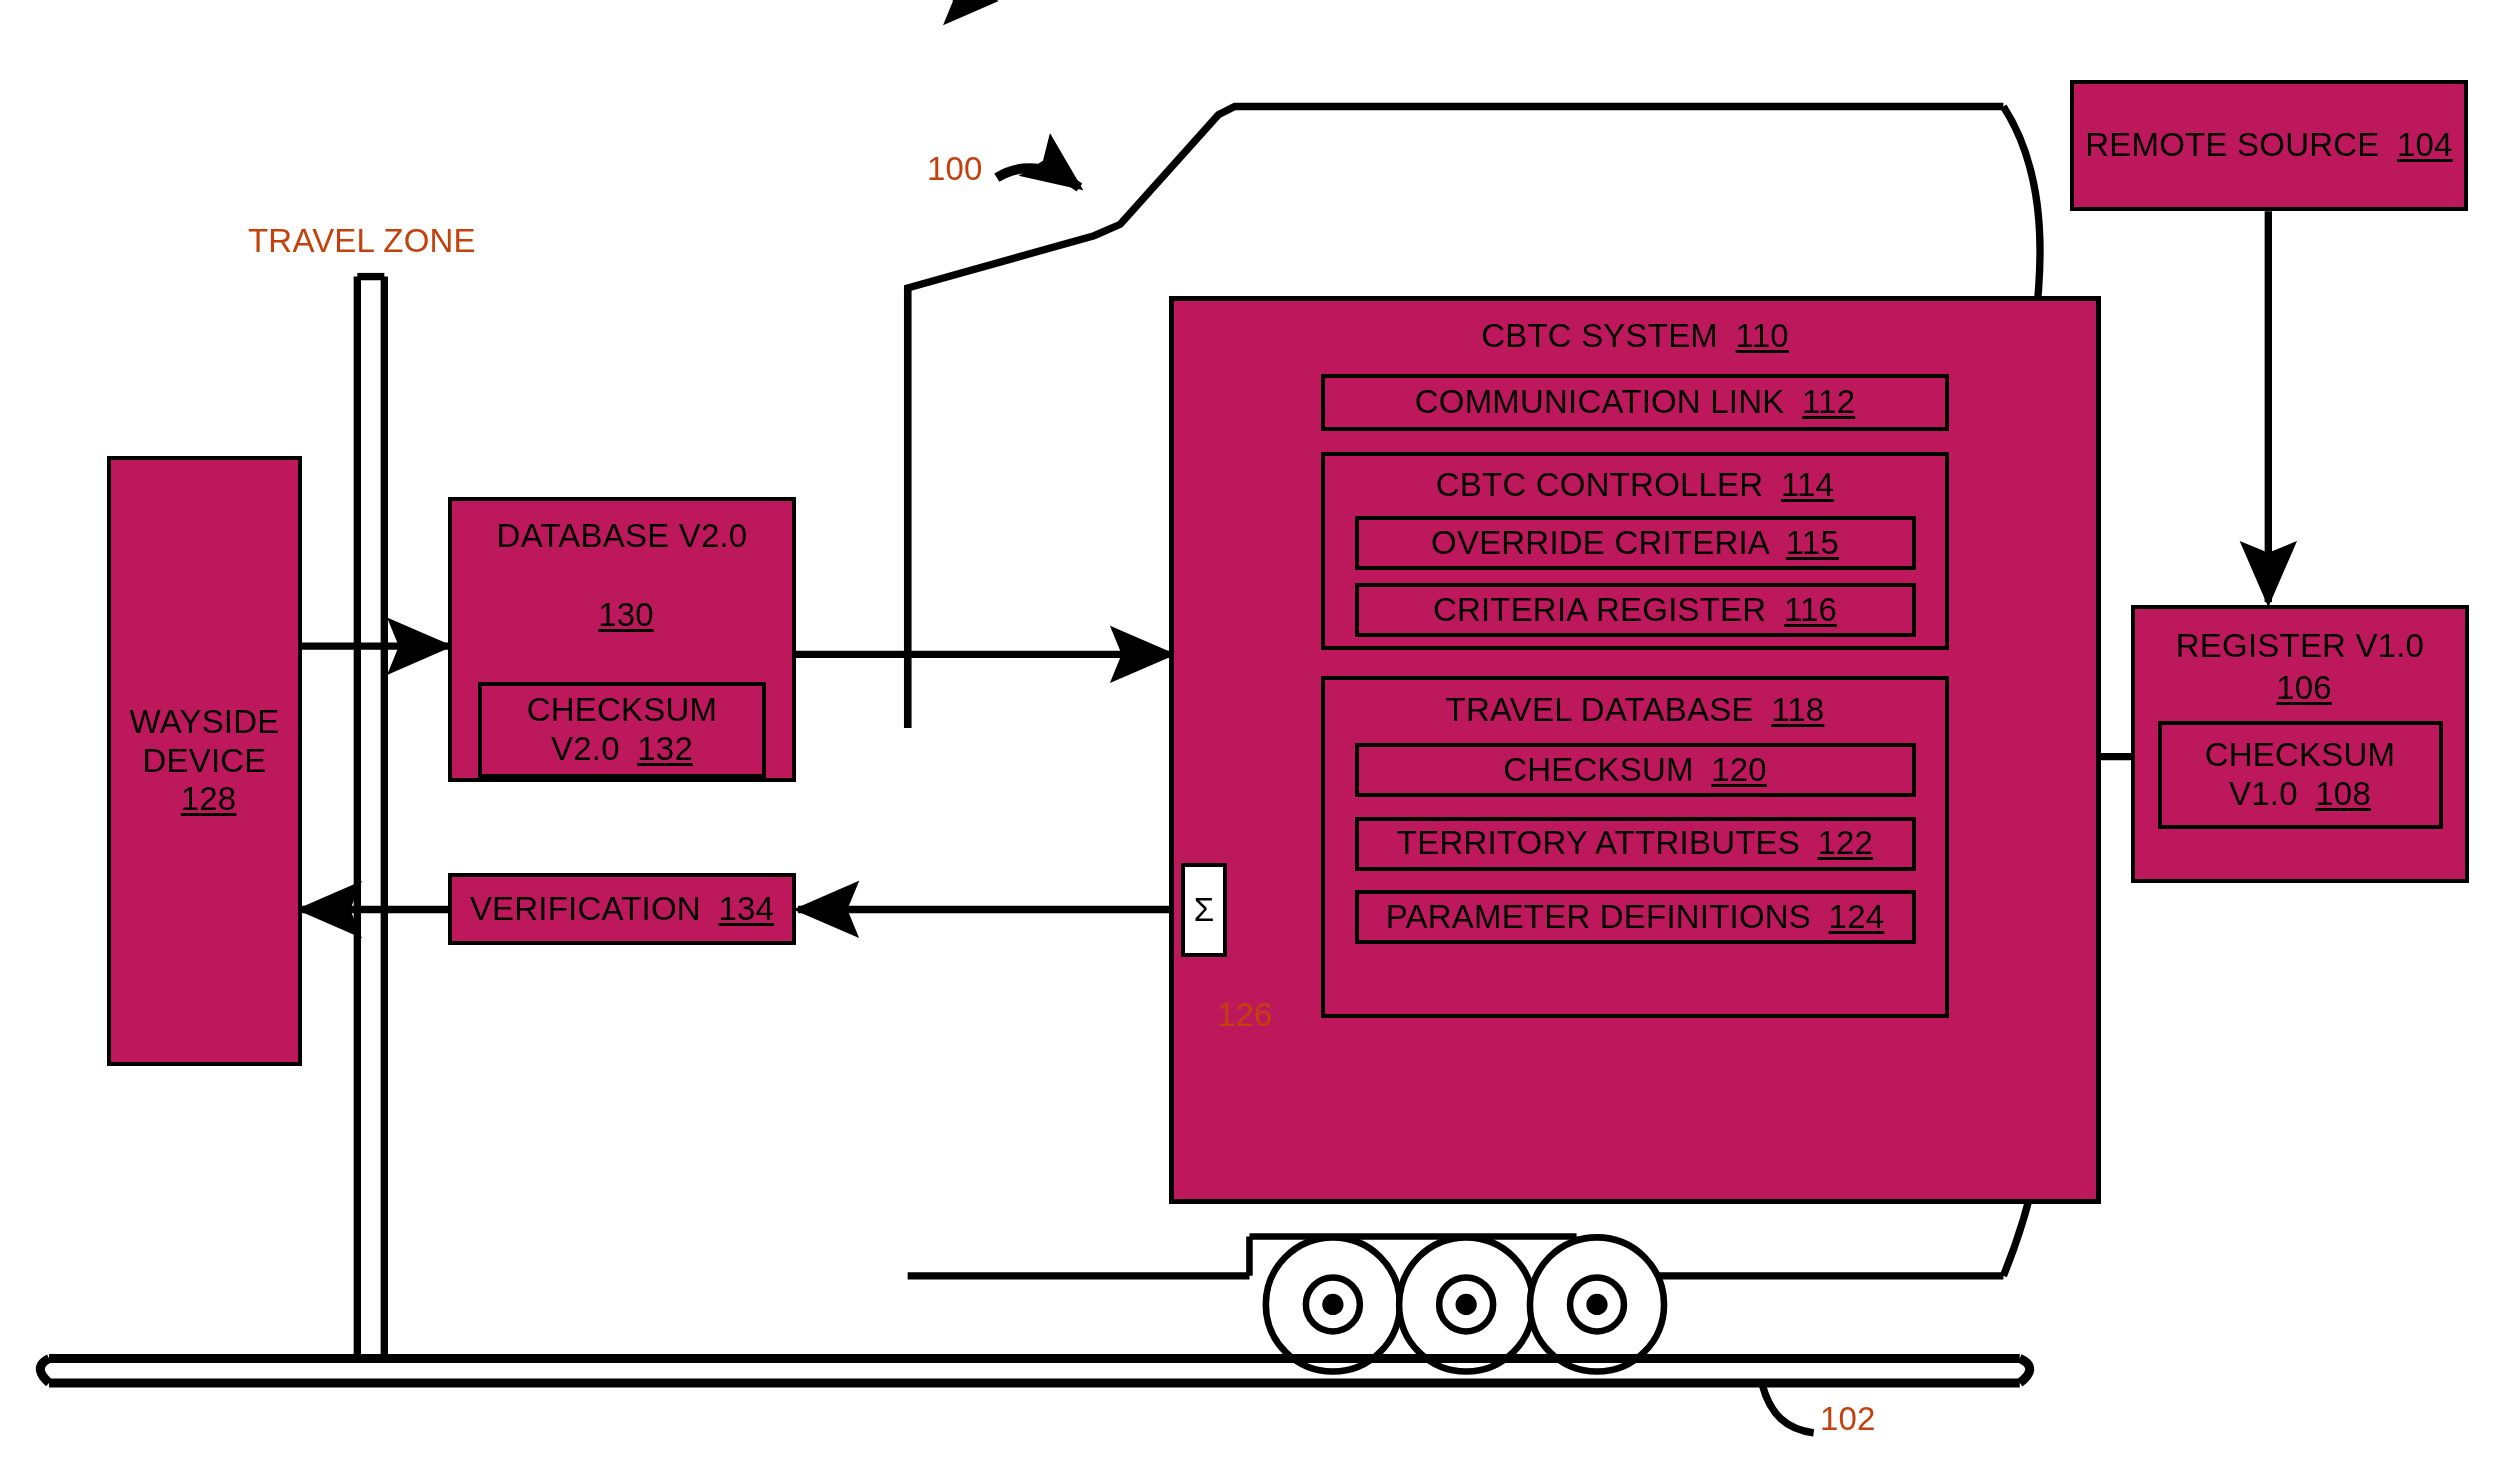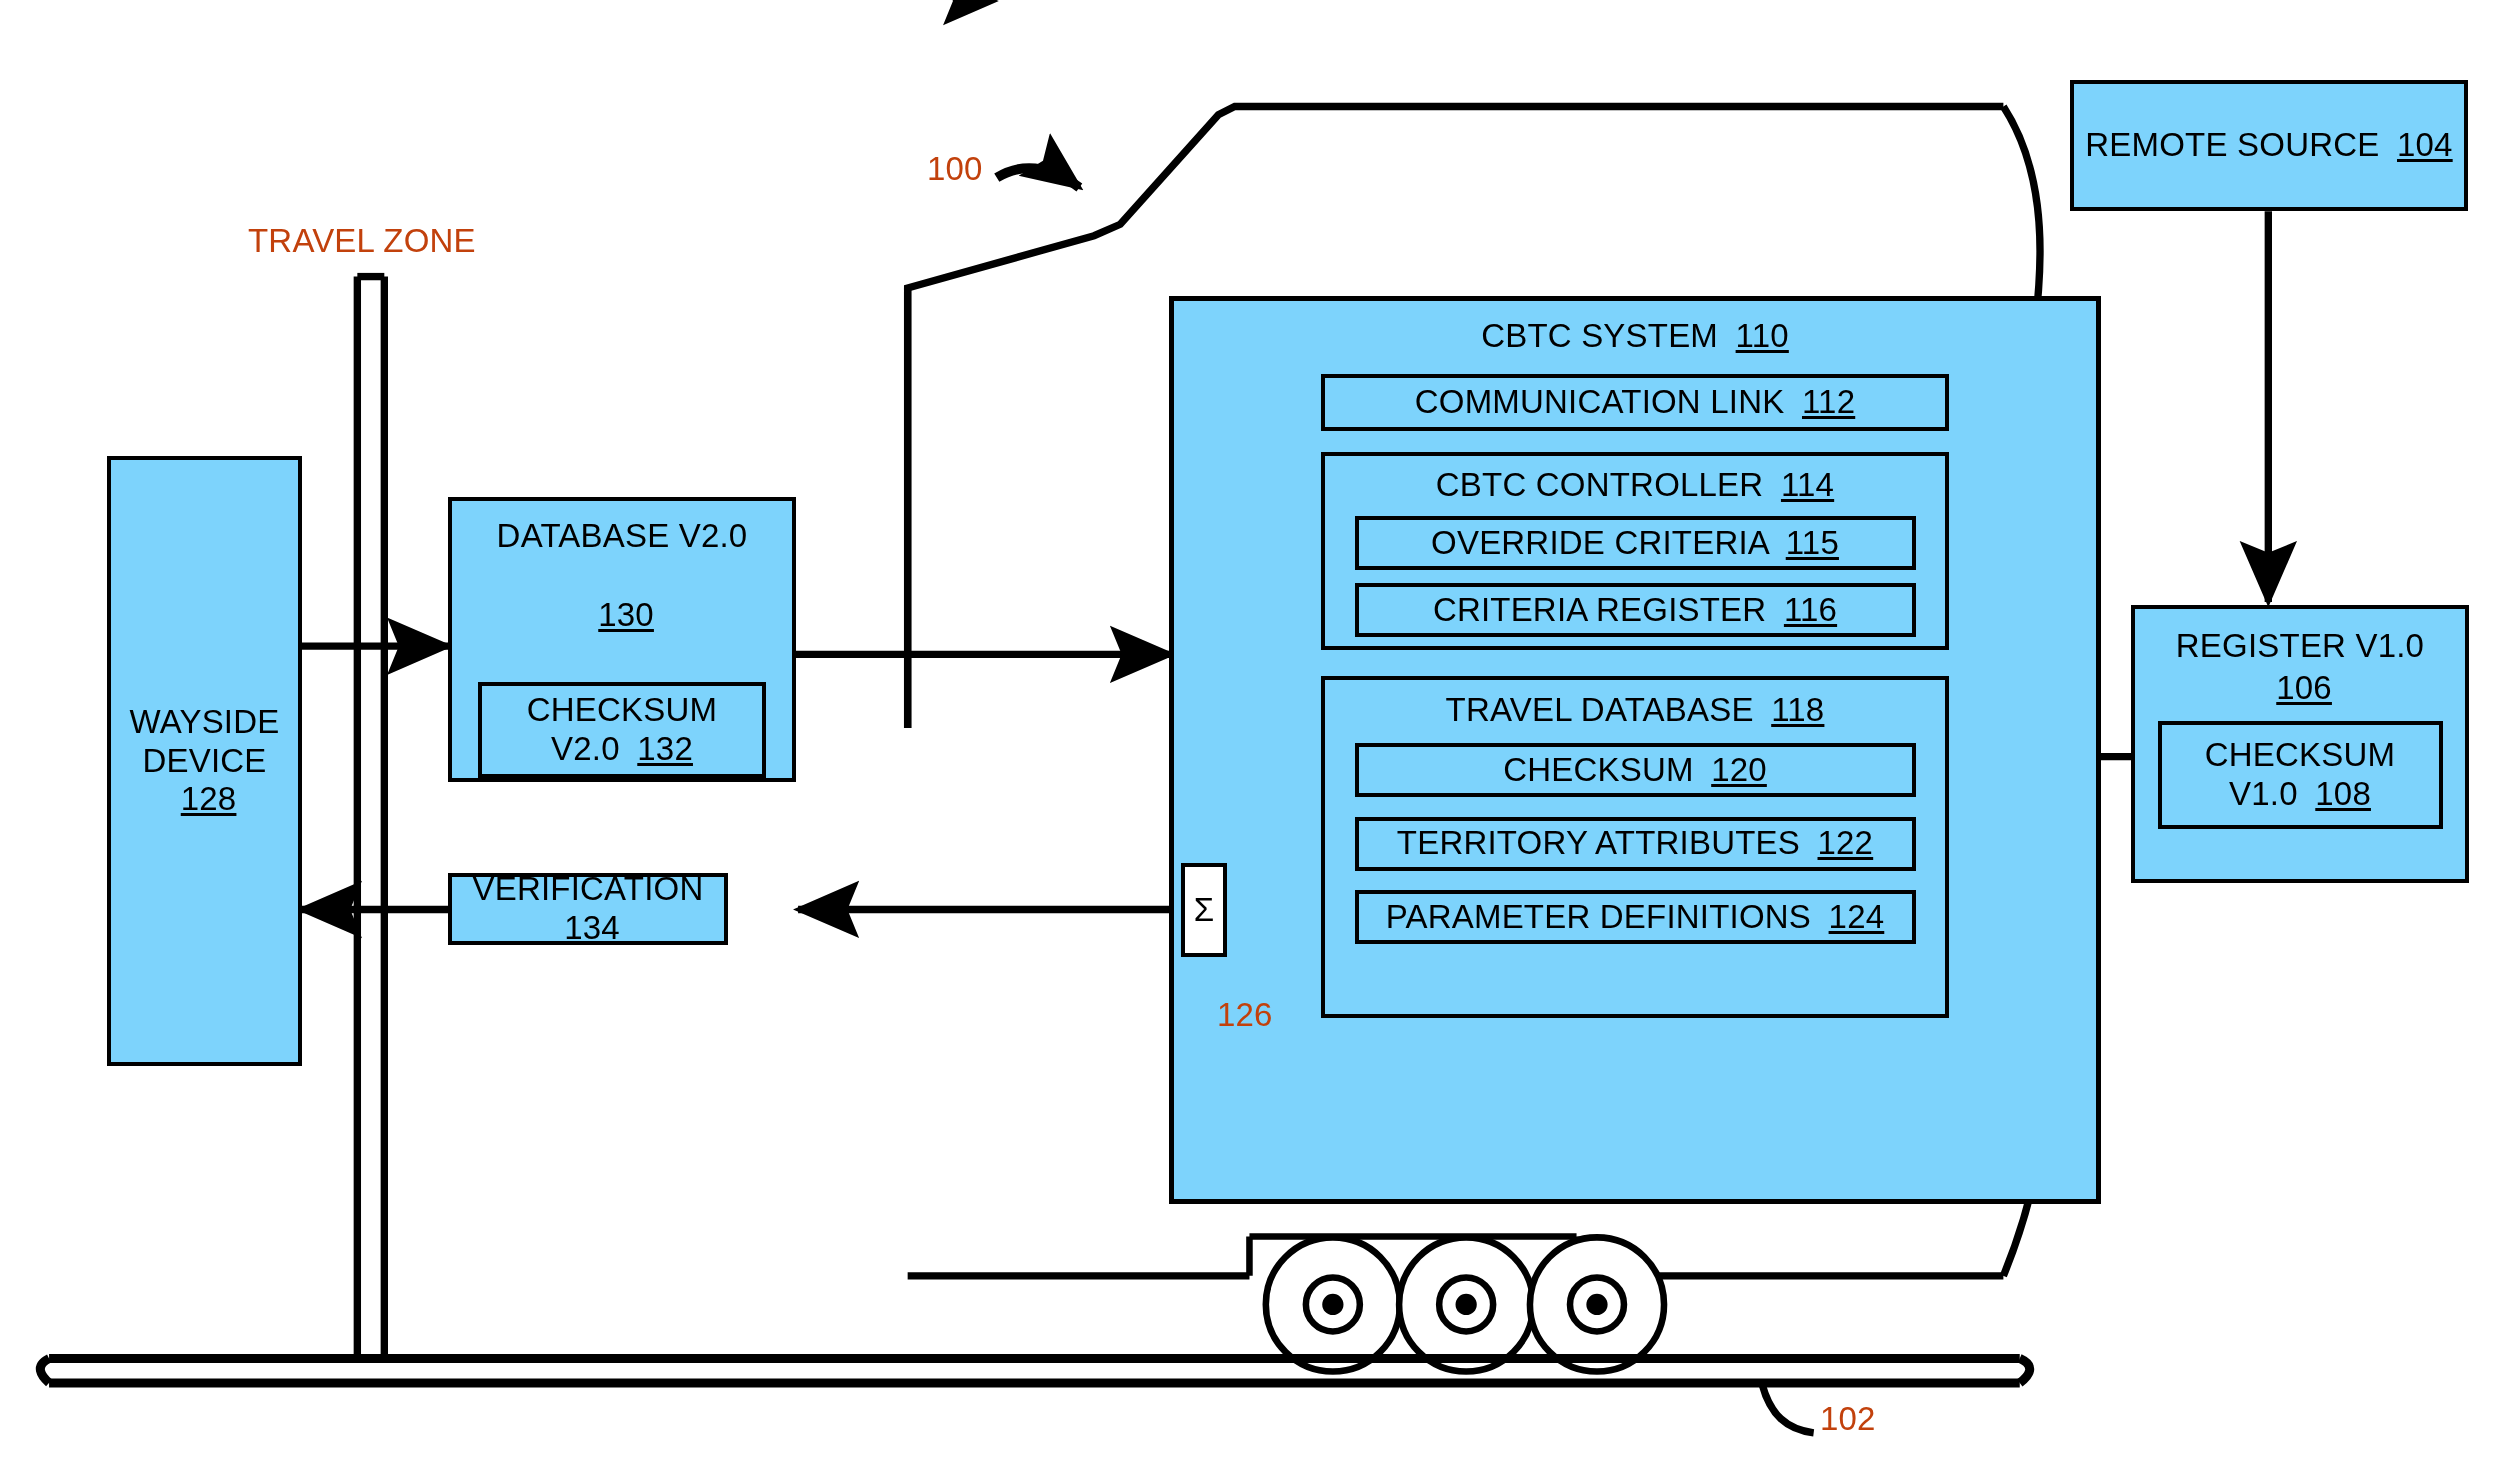--- a/index.html
+++ b/index.html
@@ -21,21 +21,21 @@
     top: 0;
     left: 0;
     width: 2512px;
     height: 1460px;
     pointer-events: none;
   }
   .box {
     position: absolute;
     box-sizing: border-box;
     border: 4.9px solid #000;
-    background: #7dd3fc;
+    background: #be185d;
     display: flex;
     flex-direction: column;
     align-items: center;
     justify-content: center;
     text-align: center;
     color: #000;
     line-height: 1.18;
   }
   .plain {
     position: absolute;
@@ -204,21 +204,21 @@
     <div class="lbl num" style="margin-top: 3.3px; margin-left: 8.2px;">130</div>
     <div class="box" style="position:relative; left:auto; top:auto; margin-top:11.4px; width:288px; height:108px; border-width:4.9px;">
       <div class="lbl">CHECKSUM</div>
       <div class="lbl">
         <span>V2.0</span>
         <span class="num" style="margin-left: 8.2px;">132</span>
       </div>
     </div>
   </div>
 
-  <div class="box" style="left:448px; top:873px; width:280px; height:72px;justify-content:center;">
+  <div class="box" style="left:448px; top:873px; width:348px; height:72px;justify-content:center;">
     <div class="lbl">
       <span>VERIFICATION</span>
       <span class="num" style="margin-left: 8.2px;">134</span>
     </div>
   </div>
 
   <div class="box" style="left:1169px; top:296px; width:932px; height:908px; justify-content:flex-start; padding-top:16px; border-width:5.7px;">
 
     <div class="lbl">
       <span>CBTC SYSTEM</span>

